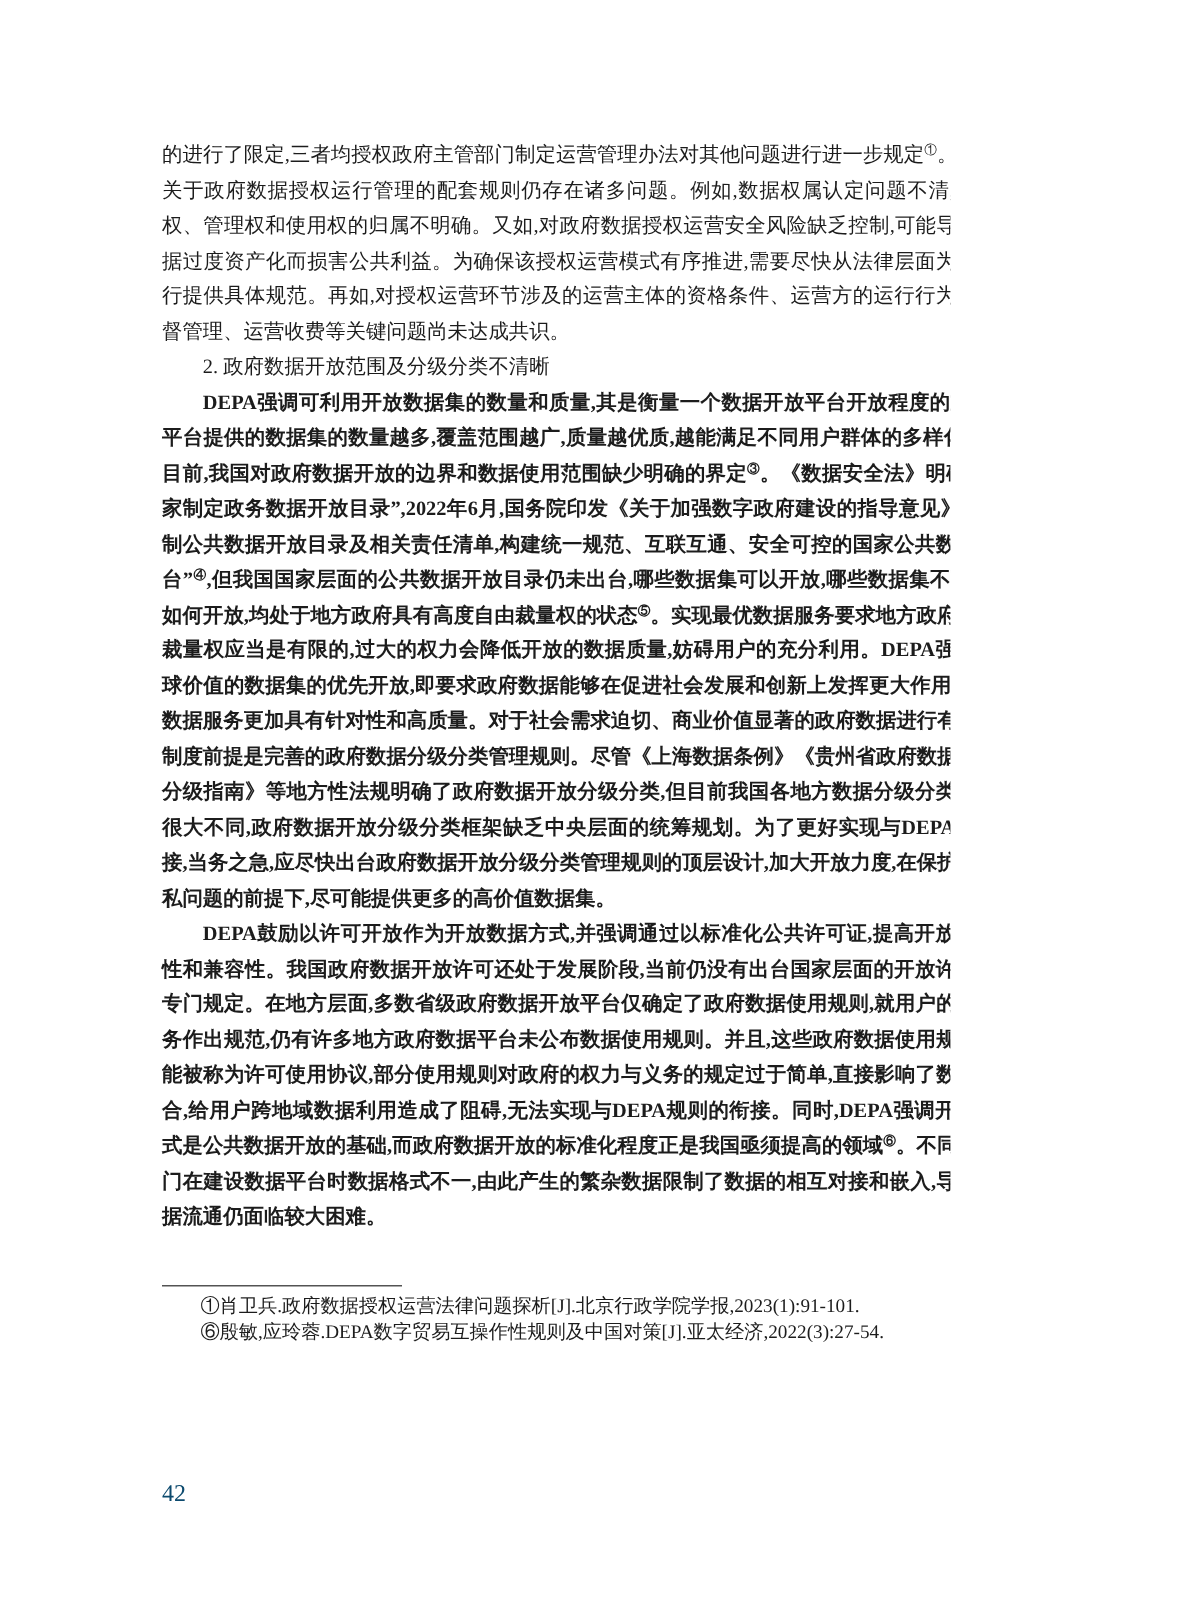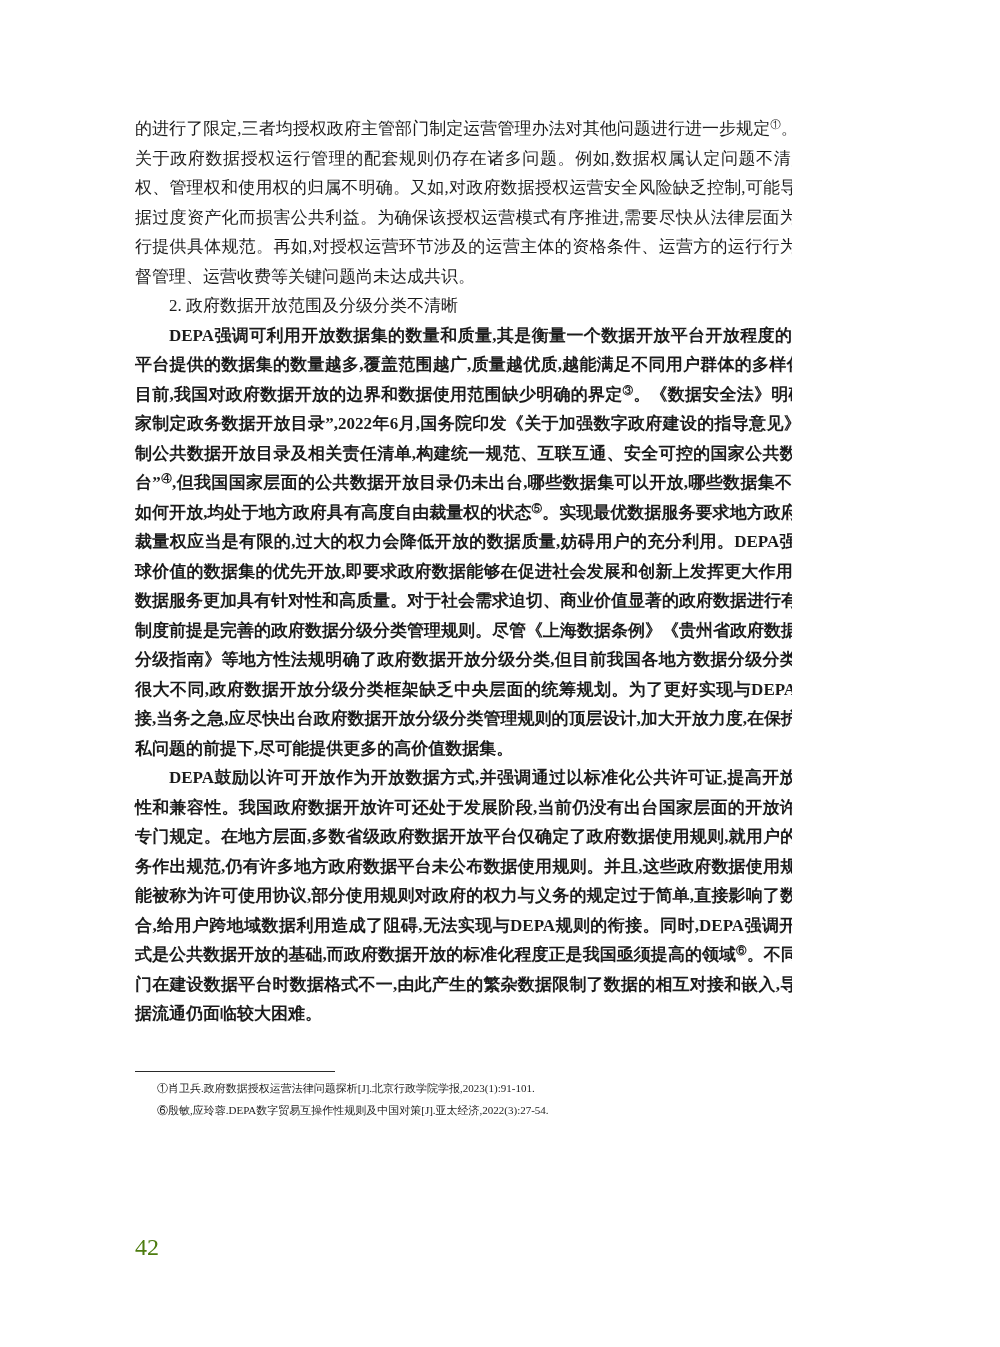--- a/index.html
+++ b/index.html
@@ -42,33 +42,33 @@
     border-top: 1.5px solid #2a2a2a;
   }
   .footnotes {
     position: absolute;
     left: 135px;
     top: 1078px;
     width: 731px;
   }
   .footnotes p {
     margin: 0;
-    font-size: 11px;
+    font-size: 16px;
     line-height: 21.6px;
     text-align: justify;
     text-justify: inter-ideograph;
     text-indent: 2em;
     word-break: break-all;
   }
   .page-number {
     position: absolute;
     left: 135px;
     top: 1234px;
-    font-size: 24px;
-    color: #4d7c0f;
+    font-size: 20px;
+    color: #0c4a6e;
   }
 </style>
 </head>
 <body>
 
 <div class="page">
 
   <main class="text-block">
     <div id="body-content">
         <p class="">的进行了限定,三者均授权政府主管部门制定运营管理办法对其他问题进行进一步规定<sup class="fn-mark">①</sup>。目前我国关于政府数据授权运行管理的配套规则仍存在诸多问题。例如,数据权属认定问题不清,数据所有权、管理权和使用权的归属不明确。又如,对政府数据授权运营安全风险缺乏控制,可能导致政府数据过度资产化而损害公共利益。为确保该授权运营模式有序推进,需要尽快从法律层面为其制度运行提供具体规范。再如,对授权运营环节涉及的运营主体的资格条件、运营方的运行行为规范、监督管理、运营收费等关键问题尚未达成共识。</p>

